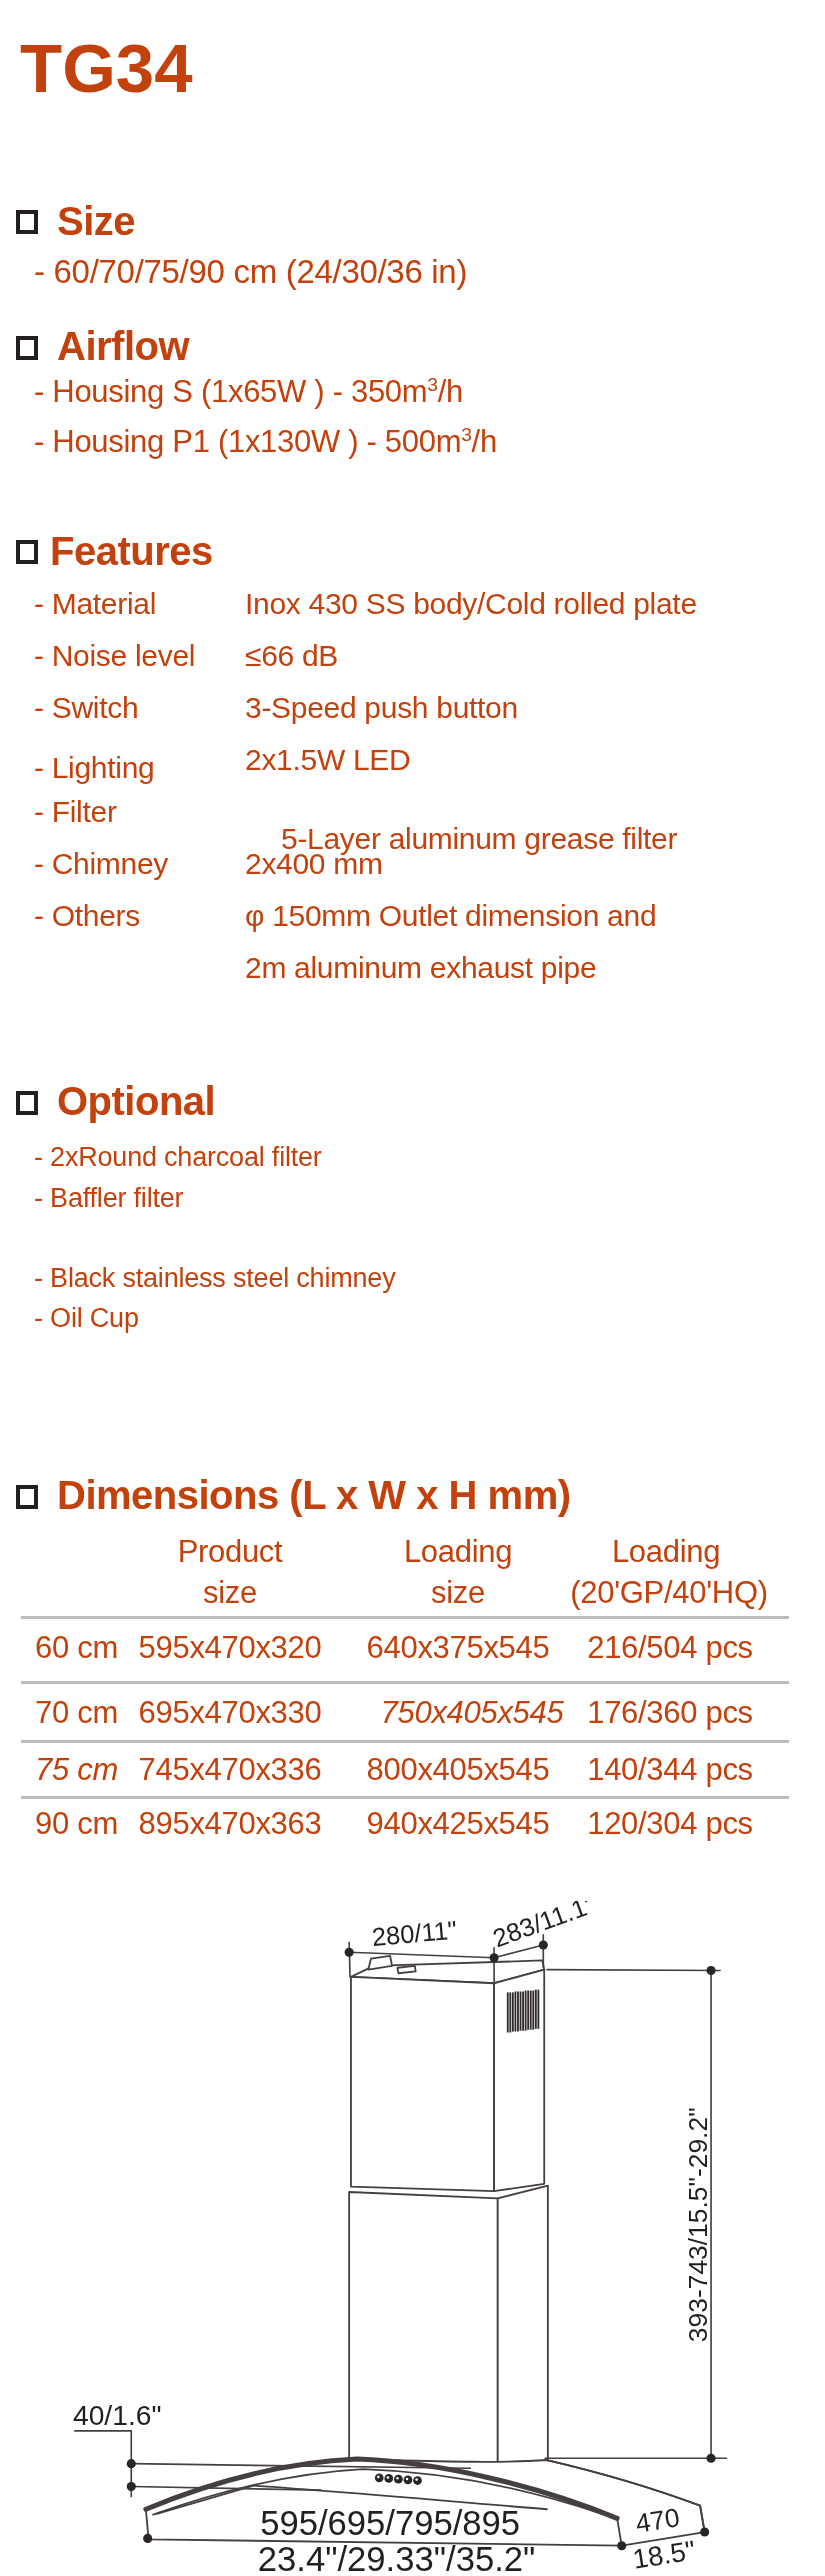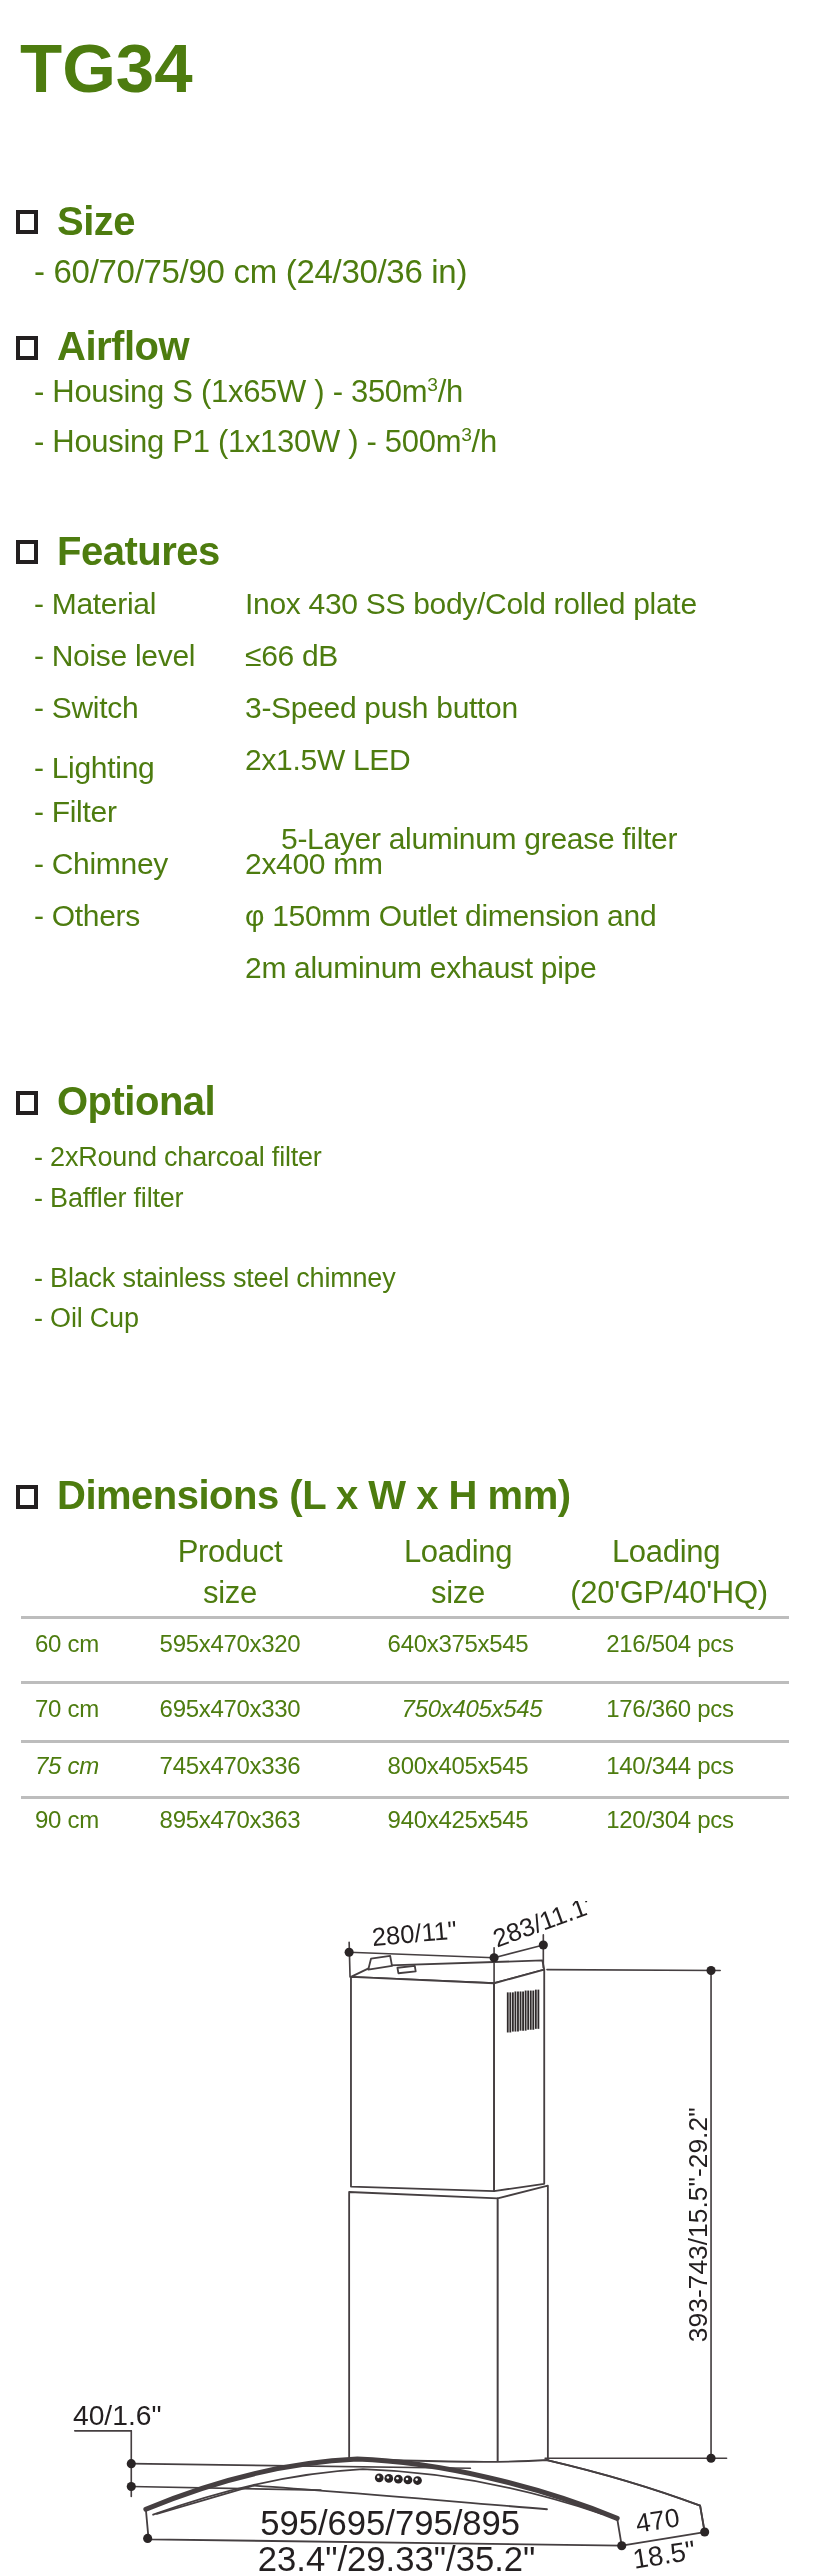--- a/index.html
+++ b/index.html
@@ -1,30 +1,30 @@
 <!DOCTYPE html>
 <html style="font-size:14.6px"><head>
 <meta charset="utf-8">
 <style>
   html,body{margin:0;padding:0;background:#fff;}
   .page{
     position:relative; width:825px; height:2576px; background:#ffffff;
     font-family:"Liberation Sans","DejaVu Sans",sans-serif;
-    color:#4d7c0f; overflow:hidden;
+    color:#c2410c; overflow:hidden;
   }
   .abs{position:absolute; line-height:1; white-space:nowrap;}
   .title{font-size:69px; font-weight:bold; letter-spacing:0px;}
   .sec-head{font-size:40px; font-weight:bold; letter-spacing:-0.5px;}
   .bullet{position:absolute; width:13.7px; height:15.5px; border:4.6px solid #231f20; background:#fff;}
   .body36{font-size:33px; letter-spacing:-0.3px;}
   .body34{font-size:31px; letter-spacing:-0.3px;}
   .body33{font-size:30px; letter-spacing:-0.3px;}
   .body30{font-size:27px; letter-spacing:-0.2px;}
   .sup{font-size:0.62em; vertical-align:super; line-height:0;}
-  .tbl-cell{font-size:24px; letter-spacing:-0.3px;}
+  .tbl-cell{font-size:31px; letter-spacing:-0.3px;}
   .tbl-center{transform:translateX(-50%); text-align:center;}
   .rule{position:absolute; left:21px; width:768px; height:2.7px; background:#bdbdbd;}
   .thead{font-size:31px; letter-spacing:-0.3px; text-align:center; transform:translateX(-50%);}
   svg text{font-family:"Liberation Sans","DejaVu Sans",sans-serif; fill:#231f20;}
 </style>
 </head>
 <body>
 
 <div class="page">
 
@@ -33,21 +33,21 @@
   <div class="bullet" style="left:16.4px; top:210px;"></div>
   <div class="abs sec-head" style="left:57px; top:201px;">Size</div>
   <div class="abs body36" style="left:34px; top:255px;">- 60/70/75/90 cm (24/30/36 in)</div>
 
   <div class="bullet" style="left:16.4px; top:336px;"></div>
   <div class="abs sec-head" style="left:57px; top:326px;">Airflow</div>
   <div class="abs body34" style="left:34px; top:376px;"><span>- Housing S (1x65W ) - 350m</span><span class="sup">3</span><span>/h</span></div>
   <div class="abs body34" style="left:34px; top:426px;"><span>- Housing P1 (1x130W ) - 500m</span><span class="sup">3</span><span>/h</span></div>
 
   <div class="bullet" style="left:16.4px; top:540px;"></div>
-  <div class="abs sec-head" style="left:57px; top:531px;">Features</div>
+  <div class="abs sec-head" style="left:50px; top:531px;">Features</div>
 
   <div class="abs body33" style="left:34px; top:589px;">- Material</div>
   <div class="abs body33" style="left:245px; top:589px;">Inox 430 SS body/Cold rolled plate</div>
   <div class="abs body33" style="left:34px; top:641px;">- Noise level</div>
   <div class="abs body33" style="left:245px; top:641px;">≤66 dB</div>
   <div class="abs body33" style="left:34px; top:693px;">- Switch</div>
   <div class="abs body33" style="left:245px; top:693px;">3-Speed push button</div>
   <div class="abs body33" style="left:34px; top:745px;margin-top:8px;">- Lighting</div>
   <div class="abs body33" style="left:245px; top:745px;">2x1.5W LED</div>
   <div class="abs body33" style="left:34px; top:797px;">- Filter</div>

